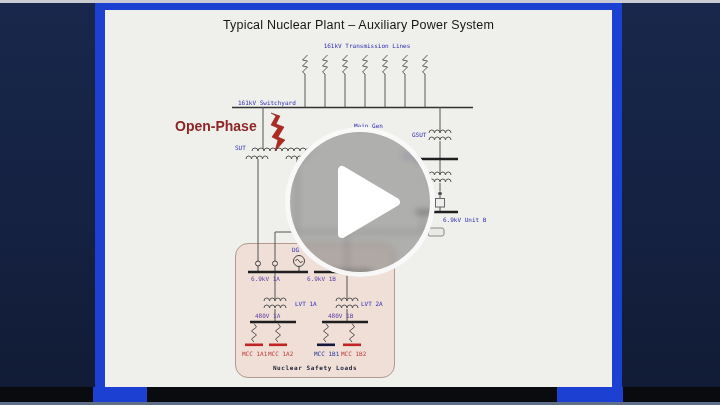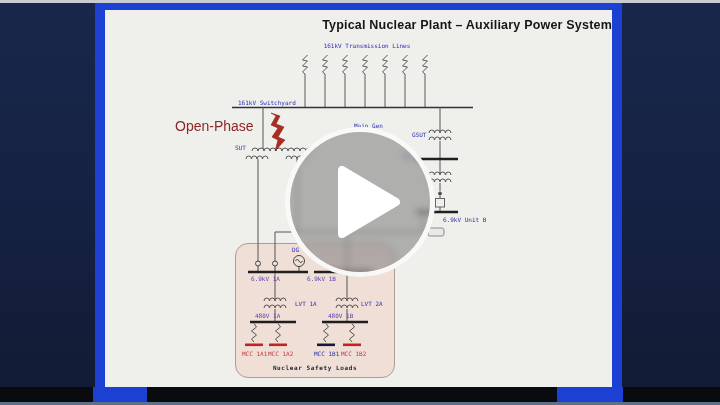--- a/index.html
+++ b/index.html
@@ -7,33 +7,33 @@
         background:linear-gradient(180deg,#18274b 0%,#152141 55%,#111b34 100%);
         font-family:"Liberation Sans",sans-serif;}
   .top-strip{position:absolute;left:0;top:0;width:720px;height:3px;background:#c9ccd2;}
   .bottom-band{position:absolute;left:0;top:387px;width:720px;height:15px;background:#0a0b0e;}
   .steel-strip{position:absolute;left:0;top:402px;width:720px;height:3px;background:#5e7089;}
   .frame{position:absolute;left:95px;top:3px;width:527px;height:398px;background:#1b40d2;}
   .corner-tab{position:absolute;top:387px;height:15px;background:#1b40d2;}
   .corner-tab.left{left:93px;width:54px;}
   .corner-tab.right{left:557px;width:66px;}
   .slide{position:absolute;left:105px;top:10px;width:507px;height:377px;background:#efefec;}
-  .slide-title{position:absolute;left:0;top:8px;width:507px;text-align:right;
-        font-size:12.5px;font-weight:bold;color:#161616;letter-spacing:.2px;}
+  .slide-title{position:absolute;left:0;top:8px;width:507px;text-align:center;
+        font-size:12.5px;font-weight:normal;color:#161616;letter-spacing:.2px;}
   .diagram-svg{position:absolute;left:0;top:0;width:507px;height:377px;}
   .safety-box{position:absolute;left:130px;top:233px;width:160px;height:135px;
         background:#efdfd7;border:1.5px solid #b29a8e;border-radius:13px;box-sizing:border-box;}
   .lbl{position:absolute;font-family:"DejaVu Sans Mono","Liberation Mono",monospace;
         font-size:6px;line-height:7px;color:#2e2eb4;white-space:nowrap;}
   .lbl.purple{color:#5a3da6;}
   .lbl.red{color:#c13b3b;}
   .lbl.navy{color:#27379d;}
   .lbl.dark{color:#21263c;font-weight:bold;letter-spacing:.6px;}
   .lbl.center{text-align:center;}
-  .open-phase{position:absolute;left:70px;top:108px;font-size:14px;font-weight:normal;
+  .open-phase{position:absolute;left:70px;top:108px;font-size:14px;font-weight:bold;
         color:#8d2626;font-family:"Liberation Sans",sans-serif;}
   .play-btn{position:absolute;left:285px;top:127px;width:150px;height:150px;border-radius:50%;
         border:5px solid rgba(255,255,255,.93);background:rgba(122,122,122,.55);
         -webkit-backdrop-filter:blur(3px);backdrop-filter:blur(3px);box-sizing:border-box;
         cursor:pointer;}
   .play-btn svg{position:absolute;left:0;top:0;}
 </style>
 </head>
 <body>
 

